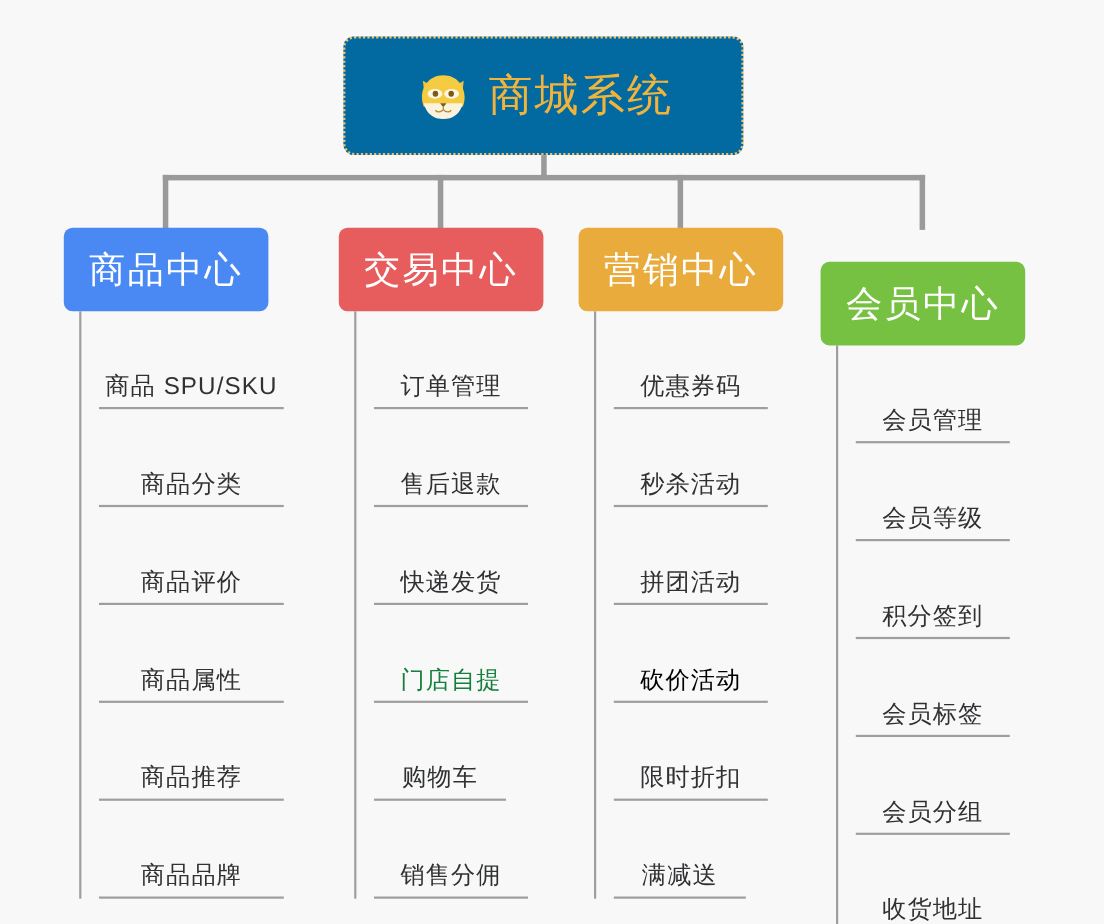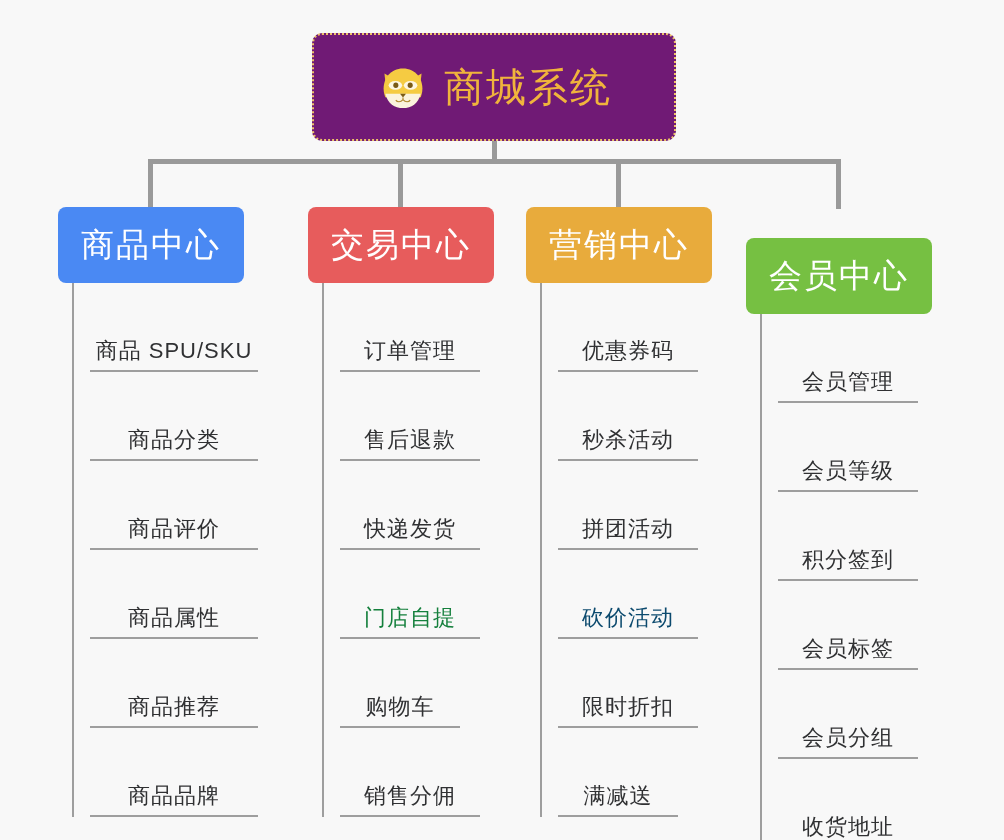--- a/index.html
+++ b/index.html
@@ -142,21 +142,21 @@
 
   
   .column.c1 .leaf-item.short { width: 120px; }
   .column.c2 .leaf-item.short { width: 120px; }
 </style>
 </head>
 <body style="background: rgb(248, 248, 248);">
 
 <div id="diagram">
 
-  <div class="root-node" style="border-color: rgb(238, 194, 105); background: #701a75;">
+  <div class="root-node" style="border-color: rgb(238, 194, 105); background: #0369a1;">
     <span class="root-emoji">
       <svg viewBox="0 0 64 64" width="54" height="54" aria-hidden="true">
 
         <path d="M10 16 L12 34 L24 24 Z" fill="#f2c13d"></path>
         <path d="M54 16 L52 34 L40 24 Z" fill="#f2c13d"></path>
 
         <path d="M32 10 C47 10 55 22 55 34 C55 38 54 41 53 44 L11 44 C10 41 9 38 9 34 C9 22 17 10 32 10 Z" fill="#f5cb42"></path>
 
         <path d="M11 40 C14 52 22 57 32 57 C42 57 50 52 53 40 Z" fill="#fbf3dd"></path>
 
@@ -240,21 +240,21 @@
       <div class="leaf-item" style="border-bottom-color: rgb(158, 158, 158); text-align: right;">
           <span class="leaf-label" style="color: rgb(48, 49, 51);">优惠券码</span>
         </div>
       <div class="leaf-item" style="border-bottom-color: rgb(158, 158, 158);">
           <span class="leaf-label" style="color: rgb(48, 49, 51);">秒杀活动</span>
         </div>
       <div class="leaf-item" style="border-bottom-color: rgb(158, 158, 158);">
           <span class="leaf-label" style="color: rgb(48, 49, 51);">拼团活动</span>
         </div>
       <div class="leaf-item" style="border-bottom-color: rgb(158, 158, 158);">
-          <span class="leaf-label" style="color: #0c4a6e;">砍价活动</span>
+          <span class="leaf-label" style="color: #000000;">砍价活动</span>
         </div>
       <div class="leaf-item" style="border-bottom-color: rgb(158, 158, 158);">
           <span class="leaf-label" style="color: rgb(48, 49, 51);">限时折扣</span>
         </div>
       <div class="leaf-item short" style="border-bottom-color: rgb(158, 158, 158);">
           <span class="leaf-label" style="color: rgb(48, 49, 51);">满减送</span>
         </div>
     </div>
   </div>
 

